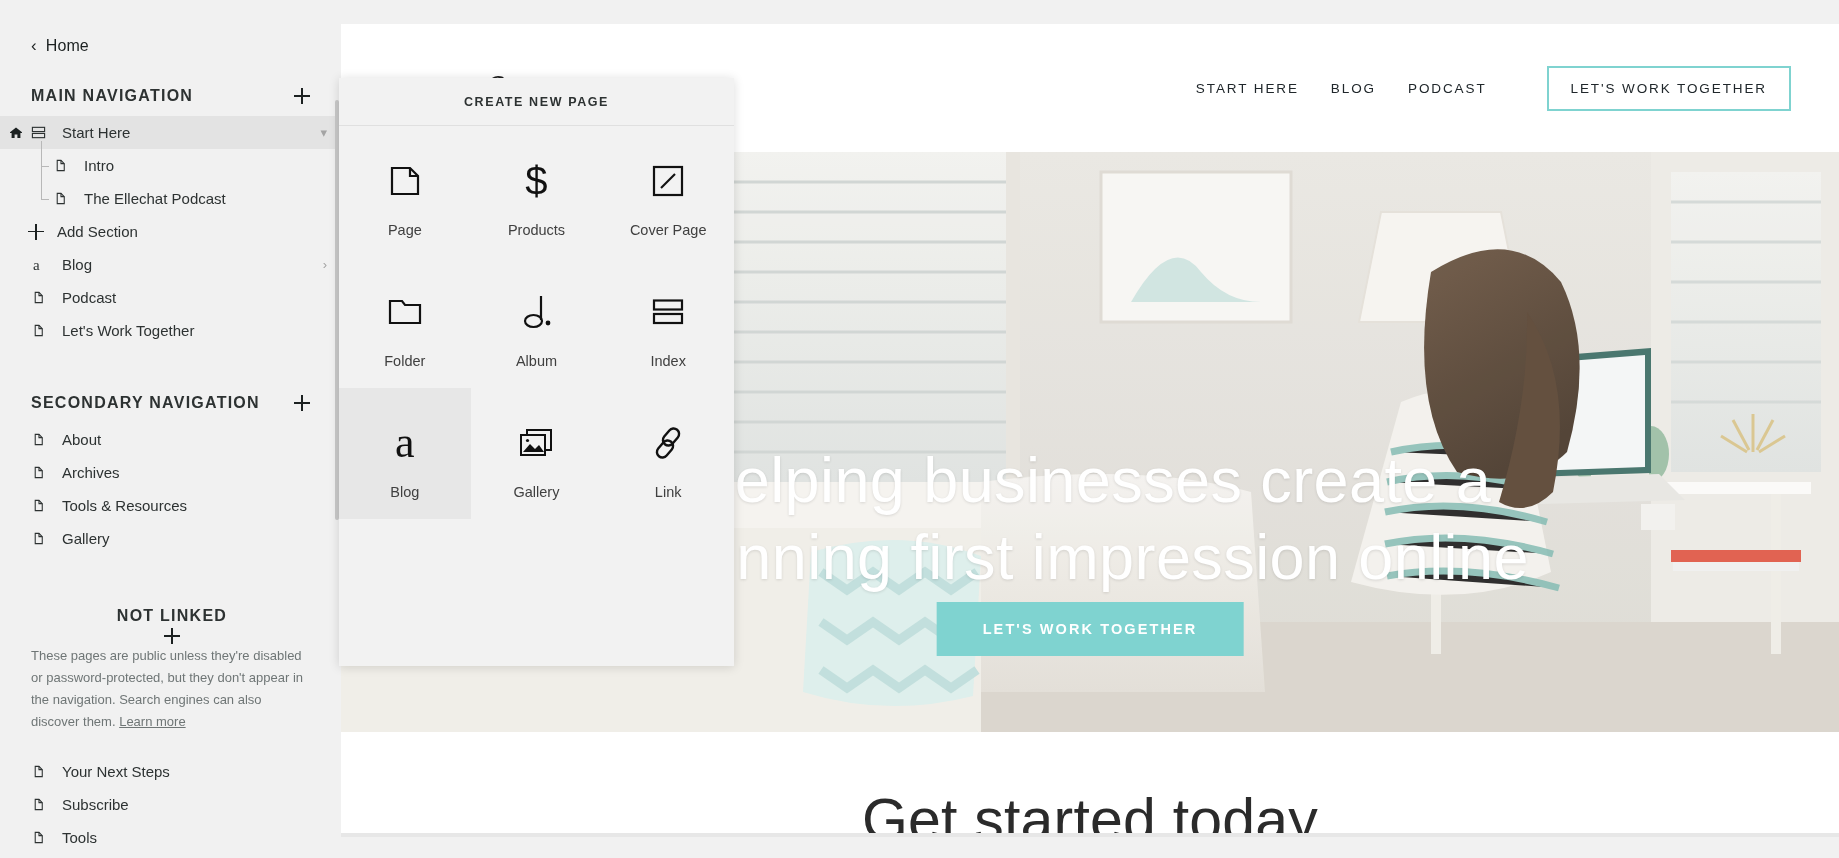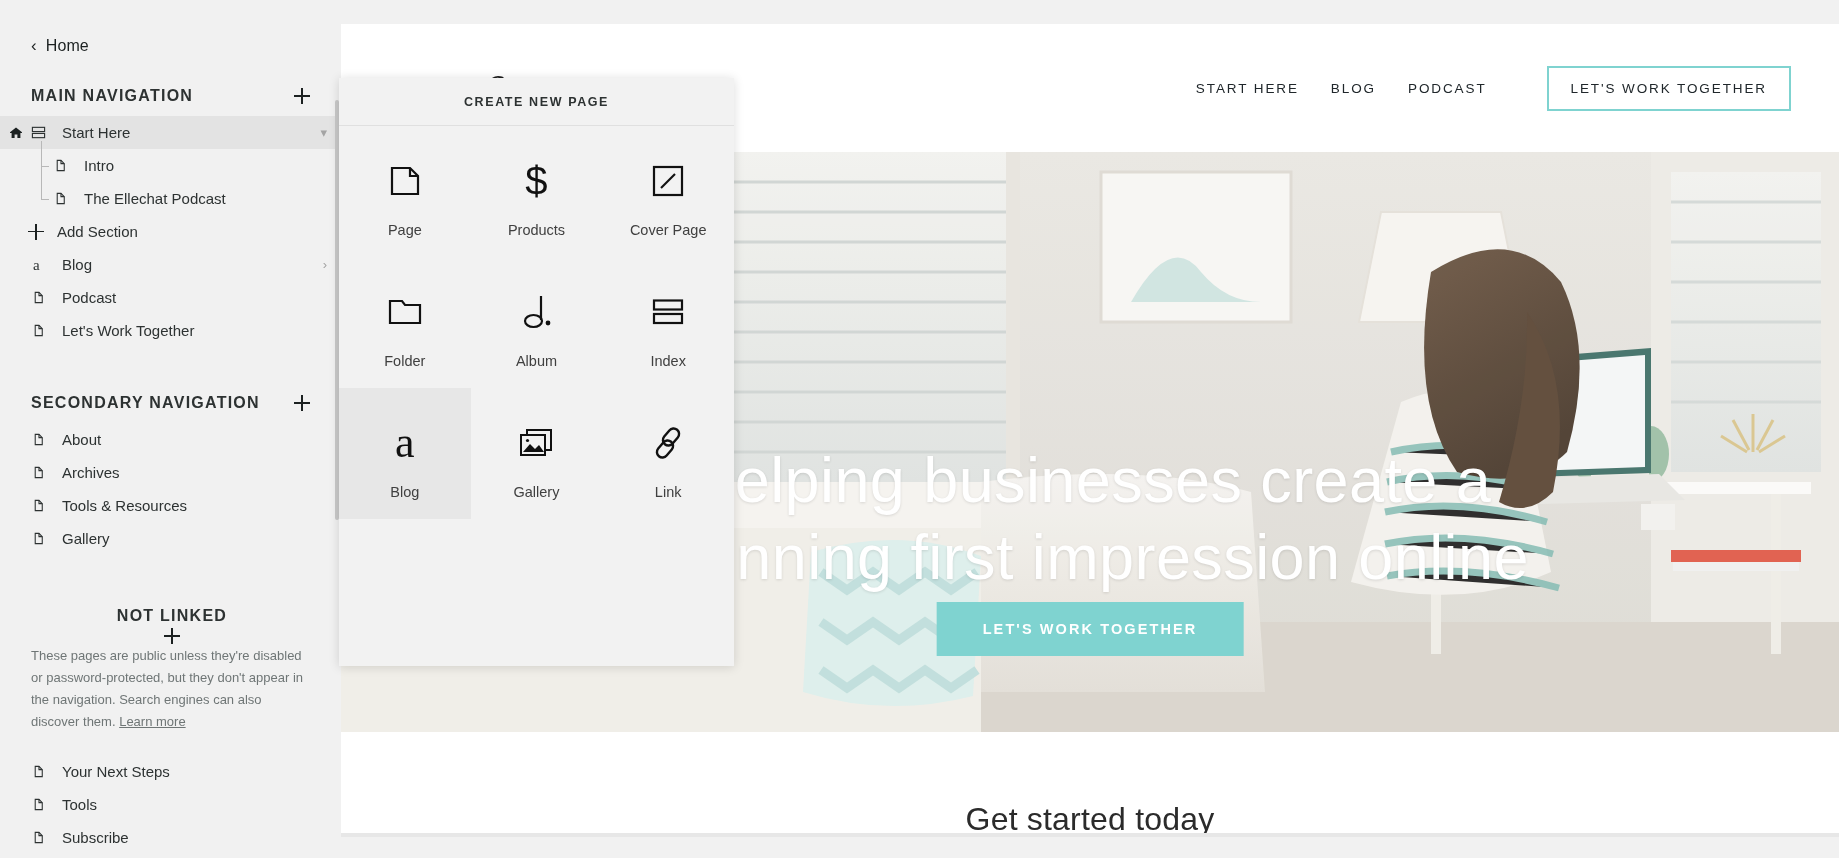--- a/index.html
+++ b/index.html
@@ -138,21 +138,21 @@
   .hero-cta {
     position:absolute; left:50%; transform:translateX(-50%); top:450px;
     background:#7fd3d0; color:#fff; font-size:14.5px; letter-spacing:2.1px;
     padding:19px 46px; text-transform:uppercase; font-weight:700;
     text-decoration:none;
   }
   .below {
     height:175px; background:#fff; display:flex; align-items:center; justify-content:center;
   }
   .below h2 {
-    font-size:32px; font-weight:300; color:#2b2b2b; letter-spacing:.2px;
+    font-size:59px; font-weight:300; color:#2b2b2b; letter-spacing:.2px;
     font-family:"Liberation Sans", sans-serif;
   }
   .preview-bottom-edge{
     position:absolute; left:0; right:0; bottom:0; height:4px; background:#e7e7e7;
   }
 
   
   #flyout {
     position:absolute; left:339px; top:78px; width:395px; height:588px;
     background:#f2f2f2; z-index:50;
@@ -334,30 +334,30 @@
         </span>
         <span class="lbl">Your Next Steps</span>
       </div>
       <div class="nav-item">
         <span class="ic">
           <svg class="doc" width="15" height="15" viewBox="0 0 16 16">
               <path d="M4.5 2.5h4l3.5 3.5v7.5h-7.5z" fill="none" stroke="#2d3232" stroke-width="1.15"></path>
               <path d="M8.5 2.5v3.5h3.5" fill="none" stroke="#2d3232" stroke-width="1.15"></path>
             </svg>
         </span>
+        <span class="lbl">Subscribe</span>
+      </div>
+      <div class="nav-item">
+        <span class="ic">
+          <svg class="doc" width="15" height="15" viewBox="0 0 16 16">
+              <path d="M4.5 2.5h4l3.5 3.5v7.5h-7.5z" fill="none" stroke="#2d3232" stroke-width="1.15"></path>
+              <path d="M8.5 2.5v3.5h3.5" fill="none" stroke="#2d3232" stroke-width="1.15"></path>
+            </svg>
+        </span>
         <span class="lbl">Tools</span>
-      </div>
-      <div class="nav-item">
-        <span class="ic">
-          <svg class="doc" width="15" height="15" viewBox="0 0 16 16">
-              <path d="M4.5 2.5h4l3.5 3.5v7.5h-7.5z" fill="none" stroke="#2d3232" stroke-width="1.15"></path>
-              <path d="M8.5 2.5v3.5h3.5" fill="none" stroke="#2d3232" stroke-width="1.15"></path>
-            </svg>
-        </span>
-        <span class="lbl">Subscribe</span>
       </div>
     </div>
 
     <div class="sb-scroll"></div>
   </div>
 
   <div id="preview">
     <div class="drag-handle"></div>
 
     <div class="site-header">

